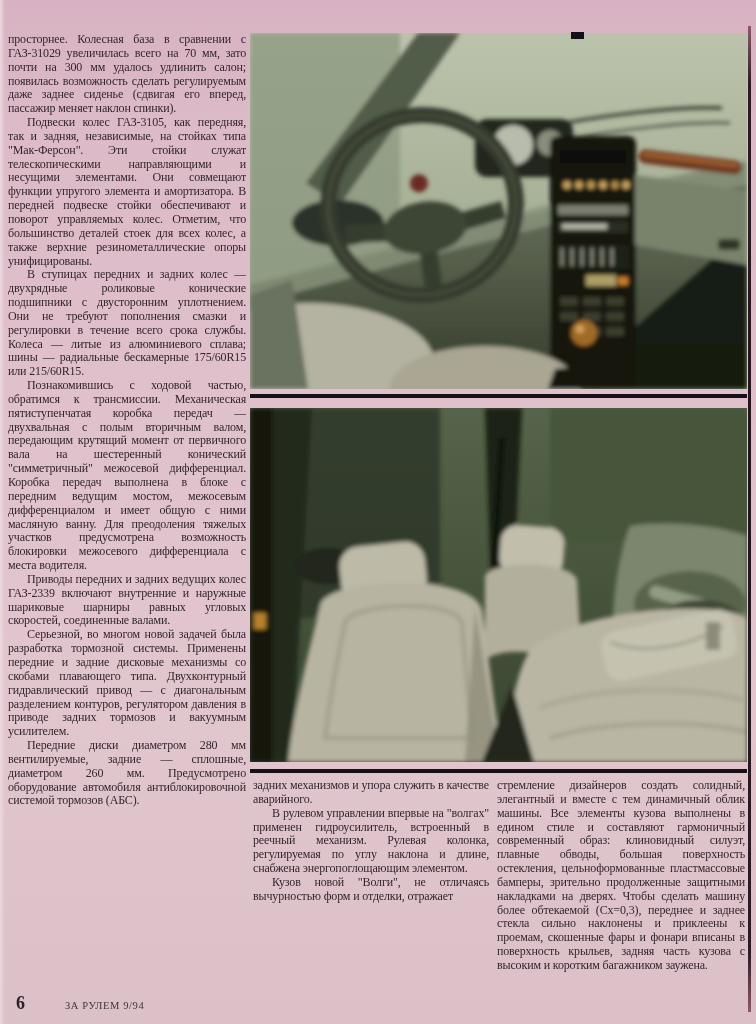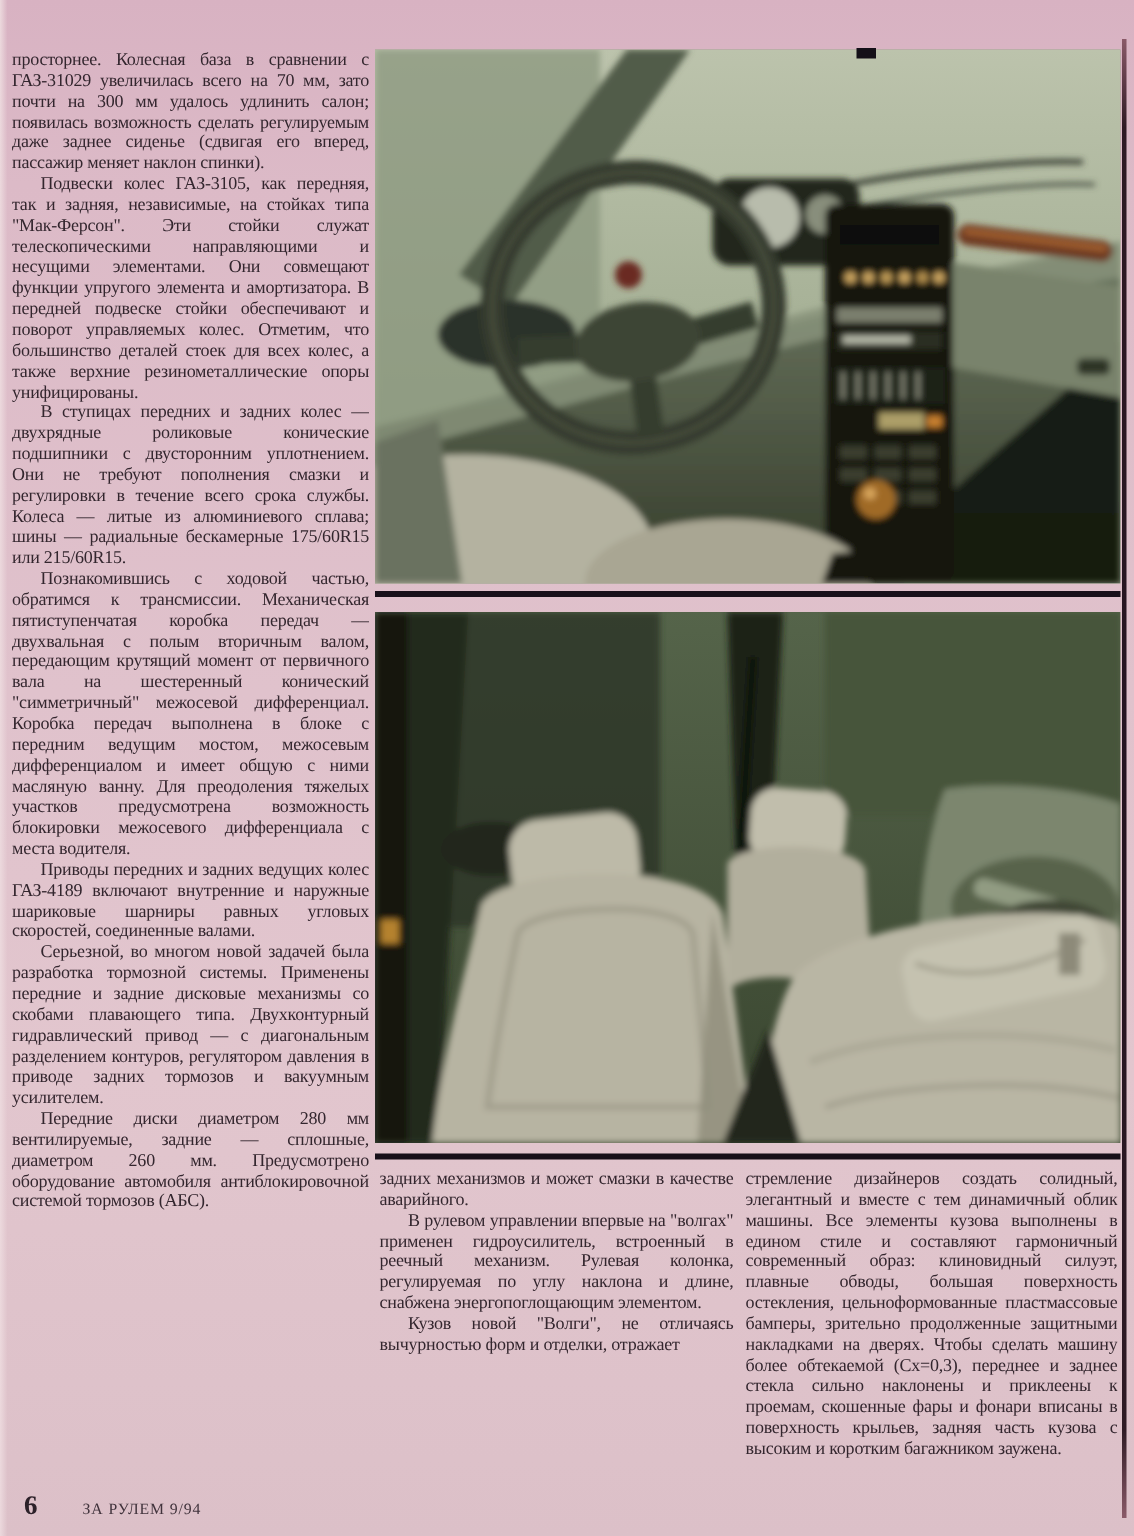--- a/index.html
+++ b/index.html
@@ -19,21 +19,21 @@
     text-align:justify;
     overflow:hidden;
   }
   .col p{margin:0;text-indent:19px;}
   .col p.noindent{text-indent:0;}
   .photo{position:absolute;overflow:hidden;background:#9aa389;}
   .photo svg{display:block;}
   .rule{position:absolute;background:#171019;}
   .footer{position:absolute;left:16px;top:993px;display:flex;align-items:baseline;}
   .pagenum{font-size:18px;font-weight:bold;color:#2c2129;}
-  .magname{font-size:10.5px;letter-spacing:0.6px;margin-left:30px;color:#41333c;}
+  .magname{font-size:10.5px;letter-spacing:0.6px;margin-left:40px;color:#41333c;}
   .edge-line{
     position:absolute;left:748px;top:26px;width:3px;height:986px;
     background:linear-gradient(180deg,#8a5a68 0%, #2e1a24 6%, #241420 50%, #2e1a24 94%, #8a5a68 100%);
   }
   .left-paper-edge{
     position:absolute;left:0;top:0;width:5px;height:1024px;
     background:linear-gradient(90deg,#ecd9dd, rgba(236,217,221,0));
   }
   .scan-mark{position:absolute;left:571px;top:32px;width:13px;height:7px;background:#141018;}
 </style>
@@ -42,21 +42,21 @@
 
 <div class="page">
 
   <div class="left-paper-edge"></div>
 
   <div class="col" style="left:8px;top:33px;width:238px;height:960px;">
     <p class="noindent">просторнее. Колесная база в сравнении с ГАЗ-31029 увеличилась всего на 70 мм, зато почти на 300 мм удалось удлинить салон; появилась возможность сделать регулируемым даже заднее сиденье (сдвигая его вперед, пассажир меняет наклон спинки).</p>
     <p>Подвески колес ГАЗ-3105, как передняя, так и задняя, независимые, на стойках типа "Мак-Ферсон". Эти стойки служат телескопическими направляющими и несущими элементами. Они совмещают функции упругого элемента и амортизатора. В передней подвеске стойки обеспечивают и поворот управляемых колес. Отметим, что большинство деталей стоек для всех колес, а также верхние резинометаллические опоры унифицированы.</p>
     <p>В ступицах передних и задних колес — двухрядные роликовые конические подшипники с двусторонним уплотнением. Они не требуют пополнения смазки и регулировки в течение всего срока службы. Колеса — литые из алюминиевого сплава; шины — радиальные бескамерные 175/60R15 или 215/60R15.</p>
     <p>Познакомившись с ходовой частью, обратимся к трансмиссии. Механическая пятиступенчатая коробка передач — двухвальная с полым вторичным валом, передающим крутящий момент от первичного вала на шестеренный конический "симметричный" межосевой дифференциал. Коробка передач выполнена в блоке с передним ведущим мостом, межосевым дифференциалом и имеет общую с ними масляную ванну. Для преодоления тяжелых участков предусмотрена возможность блокировки межосевого дифференциала с места водителя.</p>
-    <p>Приводы передних и задних ведущих колес ГАЗ-4189 включают внутренние и наружные шариковые шарниры равных угловых скоростей, соединенные валами.</p>
+    <p>Приводы передних и задних ведущих колес ГАЗ-2339 включают внутренние и наружные шариковые шарниры равных угловых скоростей, соединенные валами.</p>
     <p>Серьезной, во многом новой задачей была разработка тормозной системы. Применены передние и задние дисковые механизмы со скобами плавающего типа. Двухконтурный гидравлический привод — с диагональным разделением контуров, регулятором давления в приводе задних тормозов и вакуумным усилителем.</p>
     <p>Передние диски диаметром 280 мм вентилируемые, задние — сплошные, диаметром 260 мм. Предусмотрено оборудование автомобиля антиблокировочной системой тормозов (АБС).</p>
 
   </div>
 
   <div class="photo" style="left:250px;top:33px;width:497px;height:356px;">
     <svg width="497" height="356" viewBox="0 0 497 356">
       <defs>
         <linearGradient id="wind" x1="0" y1="0" x2="0" y2="1">
           <stop offset="0" stop-color="#bcc3ac"></stop>
@@ -193,21 +193,21 @@
         <polygon points="232,354 262,278 284,354" fill="#23281a"></polygon>
         <path d="M290,300 C340,280 430,276 494,292" stroke="#a3a08f" stroke-width="5" fill="none" opacity="0.6"></path>
         <path d="M300,330 C350,314 440,310 497,324" stroke="#8f8c7b" stroke-width="4" fill="none" opacity="0.5"></path>
       </g>
     </svg>
   </div>
 
   <div class="rule" style="left:250px;top:769px;width:497px;height:4px;"></div>
 
   <div class="col" style="left:253px;top:779px;width:236px;height:212px;">
-    <p class="noindent">задних механизмов и может смазки в качестве аварийного.</p>
+    <p class="noindent">задних механизмов и упора служить в качестве аварийного.</p>
     <p>В рулевом управлении впервые на "волгах" применен гидроусилитель, встроенный в реечный механизм. Рулевая колонка, регулируемая по углу наклона и длине, снабжена энергопоглощающим элементом.</p>
     <p>Кузов новой "Волги", не отличаясь вычурностью форм и отделки, отражает</p>
   </div>
 
   <div class="col" style="left:497px;top:779px;width:248px;height:212px;">
     <p class="noindent">стремление дизайнеров создать солидный, элегантный и вместе с тем динамичный облик машины. Все элементы кузова выполнены в едином стиле и составляют гармоничный современный образ: клиновидный силуэт, плавные обводы, большая поверхность остекления, цельноформованные пластмассовые бамперы, зрительно продолженные защитными накладками на дверях. Чтобы сделать машину более обтекаемой (Сх=0,3), переднее и заднее стекла сильно наклонены и приклеены к проемам, скошенные фары и фонари вписаны в поверхность крыльев, задняя часть кузова с высоким и коротким багажником заужена.</p>
   </div>
 
   <div class="footer">
     <span class="pagenum">6</span>

